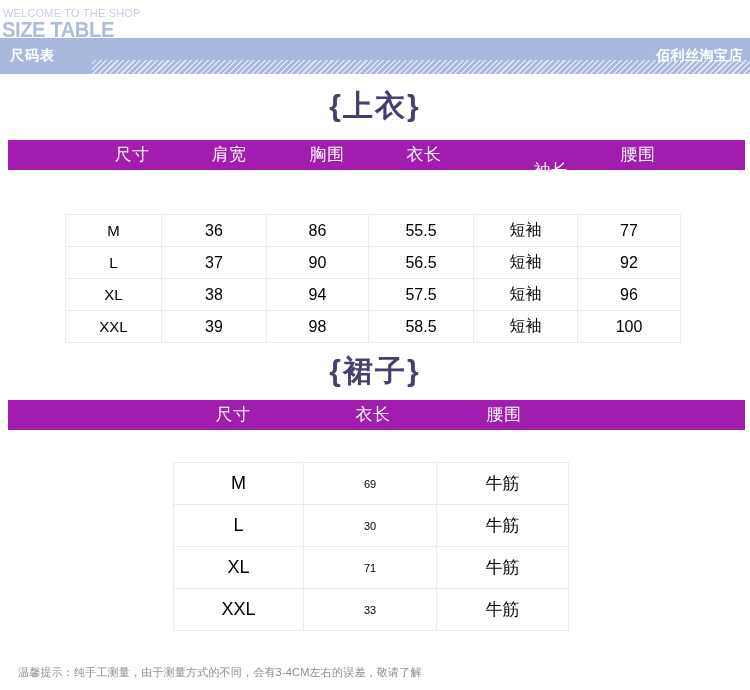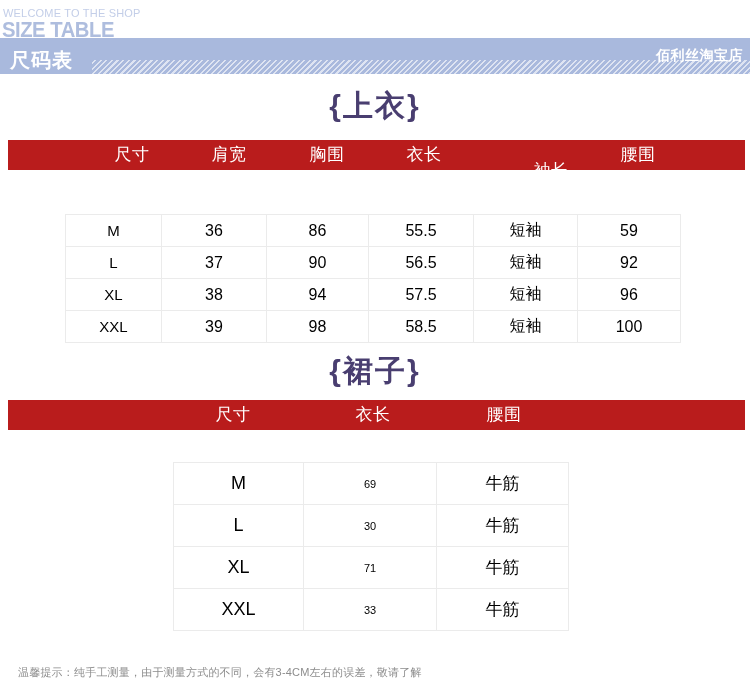--- a/index.html
+++ b/index.html
@@ -76,21 +76,21 @@
     left: 0;
     top: 0;
     width: 92px;
     height: 36px;
     background: #a9b9dd;
   }
   .banner-title {
     position: absolute;
     left: 10px;
     top: 9px;
-    font-size: 20px;
+    font-size: 14px;
     font-weight: bold;
     color: #ffffff;
     letter-spacing: 1px;
     z-index: 3;
     white-space: nowrap;
   }
   .banner-shop {
     position: absolute;
     right: 7px;
     top: 9px;
@@ -112,21 +112,21 @@
     color: #493e70;
     letter-spacing: 2px;
     white-space: nowrap;
   }
   #title-top { top: 86px; }
   #title-skirt { top: 351px; }
 
   
   .hdr-band {
     position: absolute;
-    background: #b91c1c;
+    background: #a21caf;
     height: 30px;
   }
   #band-1 { left: 8px; top: 140px; width: 737px; }
   #band-2 { left: 8px; top: 400px; width: 737px; }
   .hdr-band .hcell {
     position: absolute;
     top: 3px;
     font-size: 17px;
     color: #ffffff;
     font-weight: normal;
@@ -222,21 +222,21 @@
       <col style="width:104px;">
       <col style="width:103px;">
   </colgroup>
   <tbody>
     <tr>
       <td class="sizecol">M</td>
       <td>36</td>
       <td>86</td>
       <td>55.5</td>
       <td class="cn">短袖</td>
-      <td>59</td>
+      <td>77</td>
     </tr>
     <tr>
       <td class="sizecol">L</td>
       <td>37</td>
       <td>90</td>
       <td>56.5</td>
       <td class="cn">短袖</td>
       <td>92</td>
     </tr>
     <tr>

